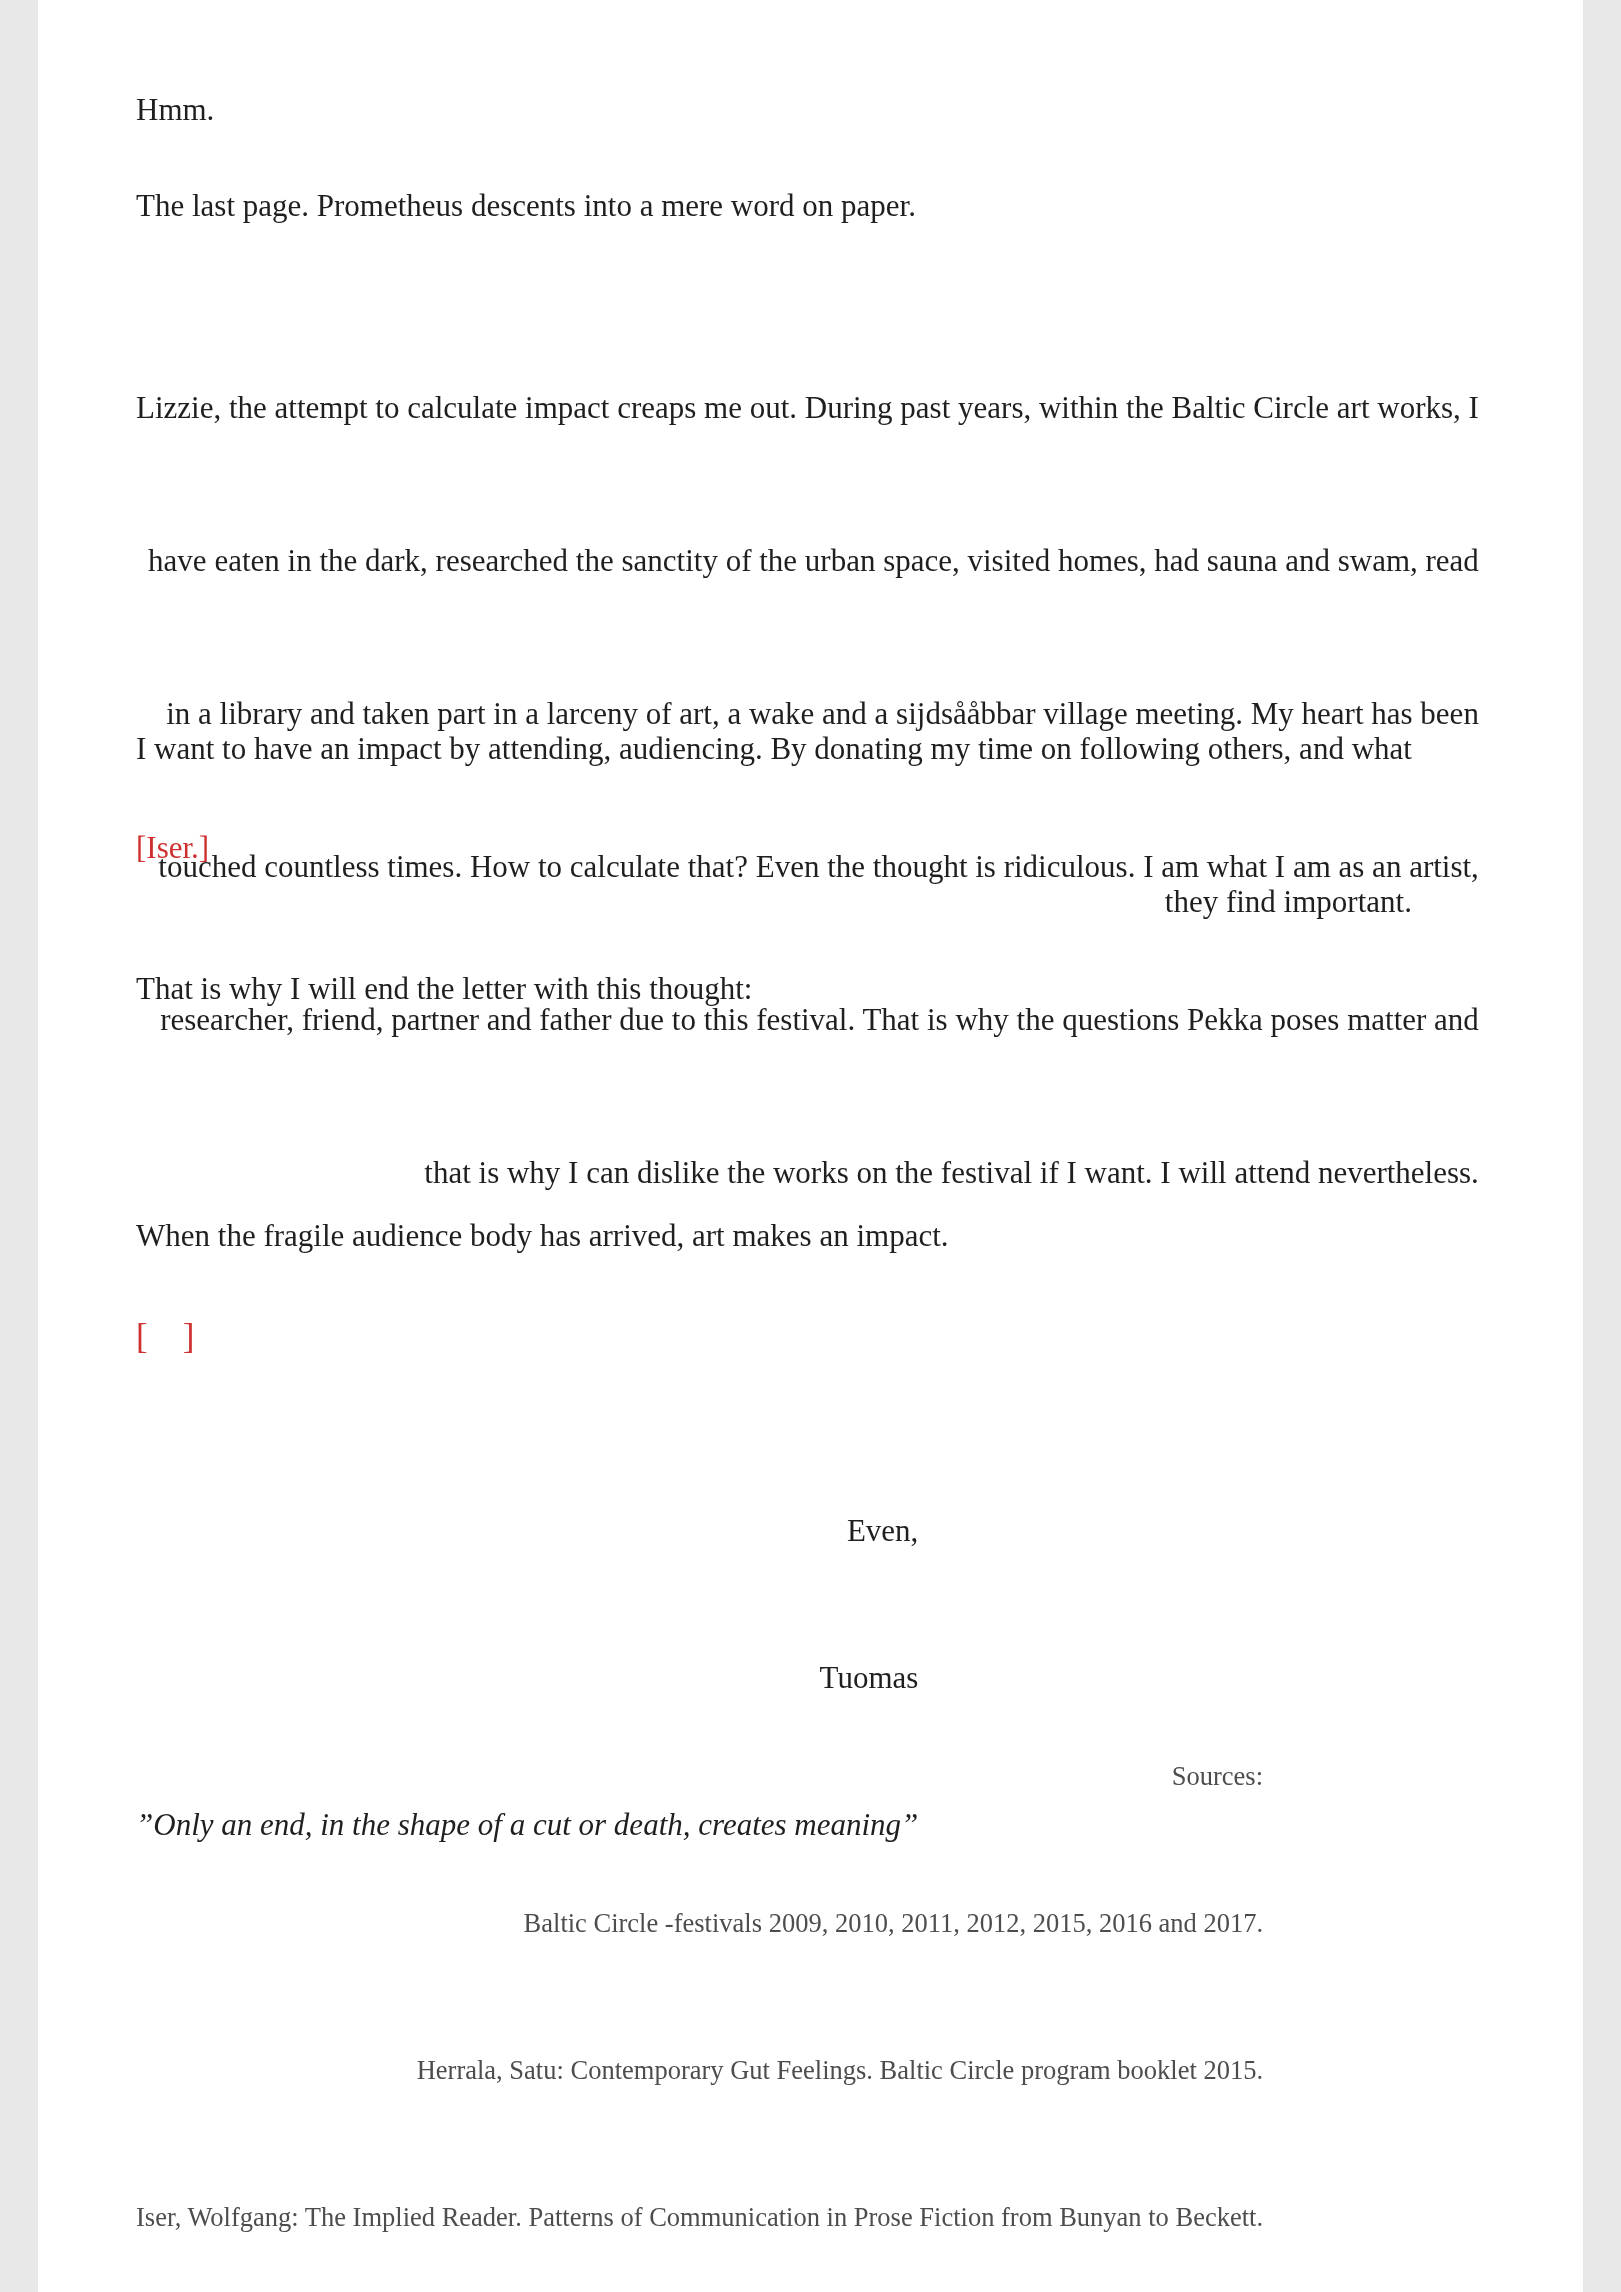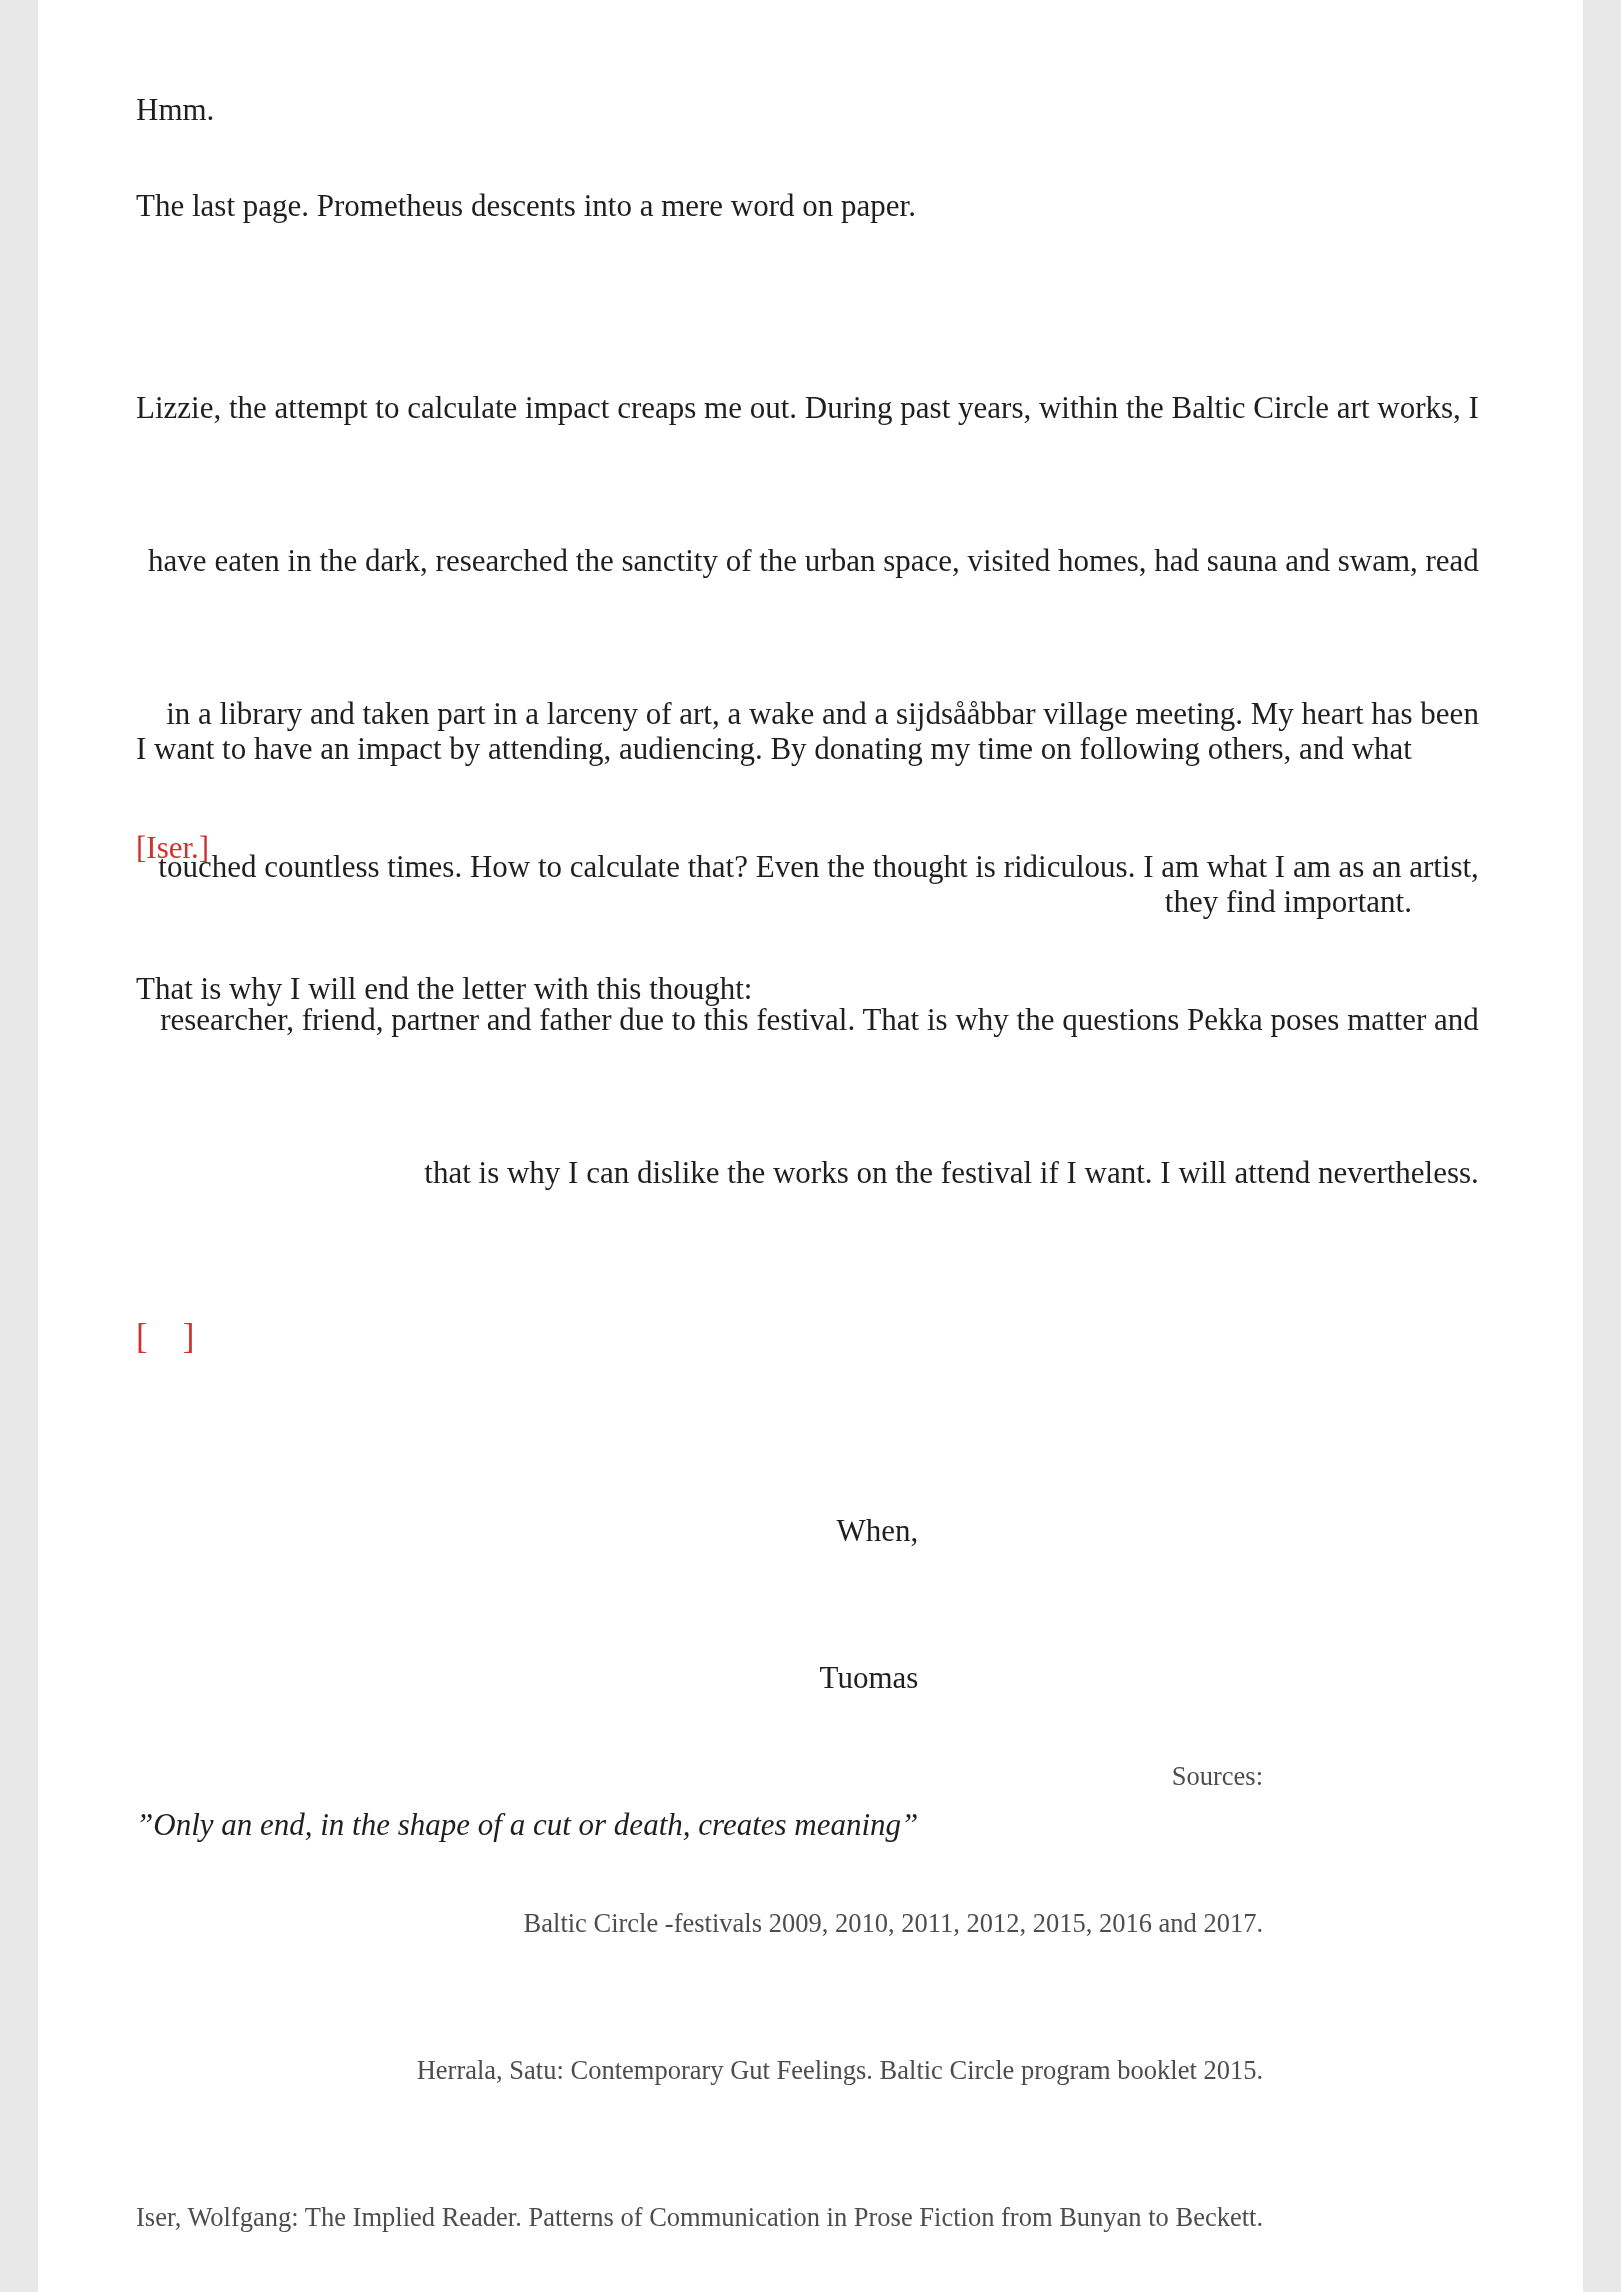--- a/index.html
+++ b/index.html
@@ -59,25 +59,26 @@
   <div class="block" style="top:621px">
     <div class="line">I want to have an impact by attending, audiencing. By donating my time on following others, and what</div>
     <div class="line">they find important.</div>
   </div>
 
   <div class="block red" style="top:822px">[Iser.]</div>
 
   <div class="block" style="top:963px">That is why I will end the letter with this thought:</div>
 
 
+  <div class="block" style="top:1210px">When the fragile audience body has arrived, art makes an impact.</div>
 
   <div class="block red brackets" style="top:1311px">[    ]</div>
 
   <div class="block signature" style="top:1408px">
-    <div class="line">When,</div>
+    <div class="line">Even,</div>
     <div class="line">Tuomas</div>
     <div class="line italic">”Only an end, in the shape of a cut or death, creates meaning”</div>
   </div>
 
   <div class="block sources" style="top:1654px">
     <div class="line">Sources:</div>
     <div class="line">Baltic Circle -festivals 2009, 2010, 2011, 2012, 2015, 2016 and 2017.</div>
     <div class="line">Herrala, Satu: Contemporary Gut Feelings. Baltic Circle program booklet 2015.</div>
     <div class="line">Iser, Wolfgang: The Implied Reader. Patterns of Communication in Prose Fiction from Bunyan to Beckett.</div>
     

